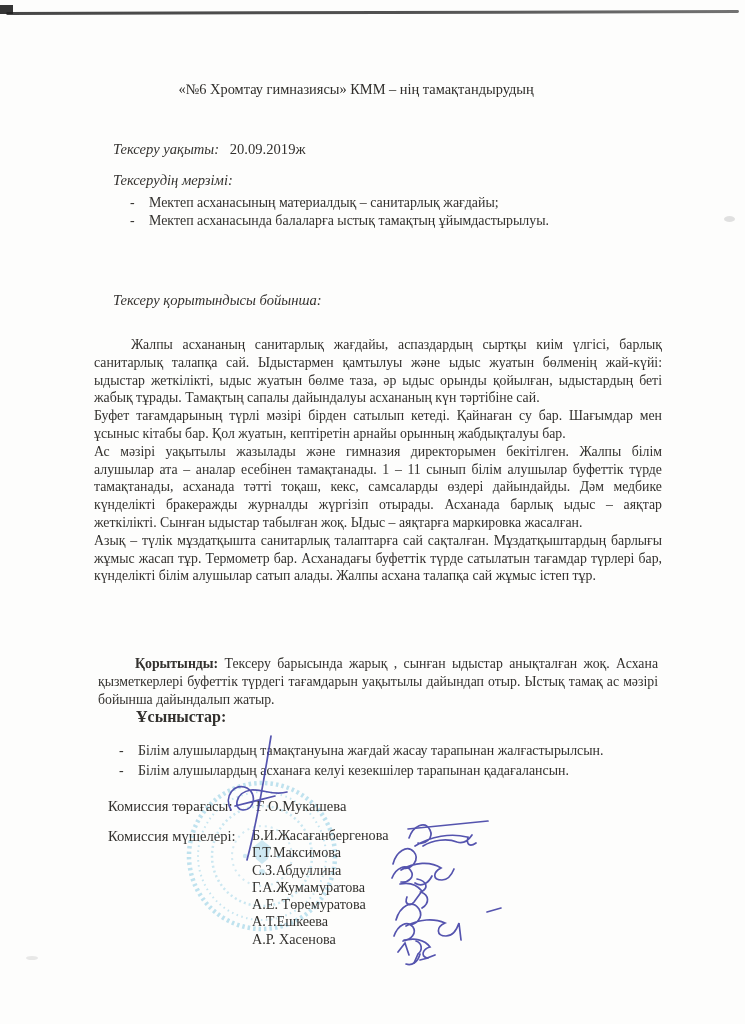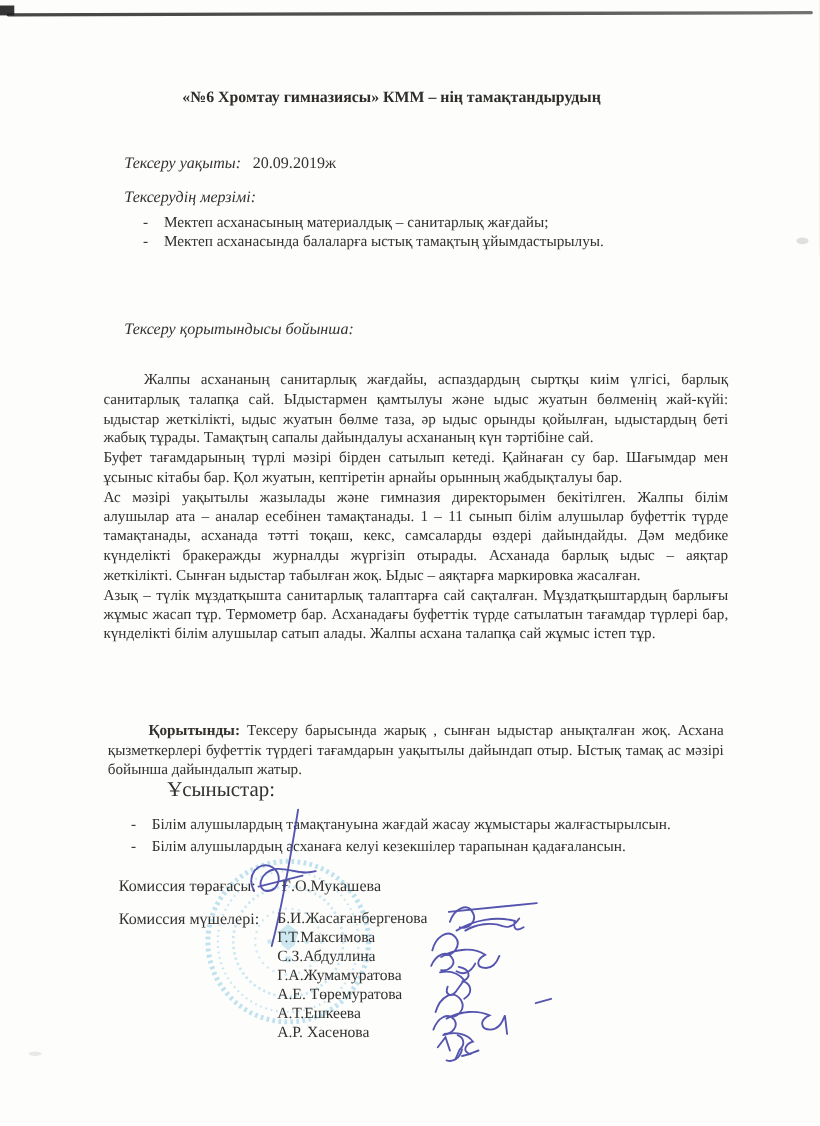--- a/index.html
+++ b/index.html
@@ -15,21 +15,21 @@
     transform:rotate(-0.15deg); border-radius:2px; opacity:.85;
   }
   .scan-corner { position:absolute; top:5px; left:0; width:13px; height:9px; background:#1f1f1f; opacity:.9; }
   .smudge { position:absolute; background:#c9c9c9; border-radius:50%; opacity:.55; }
   .smudge-a { top:216px; left:724px; width:11px; height:6px; }
   .smudge-b { top:956px; left:26px; width:12px; height:4px; opacity:.4; }
 
   
   .title {
     position:absolute; top:80px; left:0; width:712px; text-align:center;
-    font-size:14.4px; line-height:19.5px; color:#2f2d2a;font-weight:bold;
+    font-size:14.4px; line-height:19.5px; color:#2f2d2a;
   }
   .meta-time   { position:absolute; top:141px; left:113px; font-size:14.6px; }
   .meta-goal   { position:absolute; top:172px; left:113px; font-size:14.6px; font-style:italic; }
   .italic      { font-style:italic; }
   .value       { font-style:normal; margin-left:7px; }
 
   .purpose-list { position:absolute; top:194px; left:130px; width:530px; font-size:13.9px; line-height:18px; }
   .bullet-row  { display:flex; }
   .bullet-dash { flex:0 0 19px; }
 
@@ -41,21 +41,21 @@
   }
   .body-text p { margin:0; }
   .p-indent { text-indent:37px; }
 
   .conclusion-block {
     position:absolute; top:651px; left:94px; width:568px;
     font-size:13.8px; line-height:17.8px; text-align:justify;
   }
   .conclusion-block p { margin:4px; }
 
-  .suggestions-heading { position:absolute; top:708px; left:152px; font-size:19px; font-weight:normal; }
+  .suggestions-heading { position:absolute; top:708px; left:136px; font-size:16px; font-weight:bold; }
   .suggestions-list { position:absolute; top:741px; left:119px; width:545px; font-size:13.9px; line-height:20px; }
 
   .sign-chair-label { position:absolute; top:798px; left:108px; font-size:14.6px; }
   .sign-chair-name  { position:absolute; top:798px; left:256px; font-size:14.6px; }
   .sign-members-label { position:absolute; top:828px; left:108px; font-size:14.6px; }
   .members-list { position:absolute; top:827px; left:252px; font-size:14.2px; line-height:17.3px; }
 
   .stamp-svg { position:absolute; top:776px; left:182px; width:160px; height:160px; z-index:1; }
   .sig-svg   { position:absolute; top:726px; left:195px; width:320px; height:270px; z-index:3; }
   .layer-text { position:relative; z-index:2; }
@@ -119,21 +119,21 @@
 
     <div class="conclusion-block">
       <p class="p-indent"><b>Қорытынды:</b>
         <span>Тексеру барысында жарық , сынған ыдыстар анықталған жоқ. Асхана қызметкерлері буфеттік түрдегі тағамдарын уақытылы дайындап отыр. Ыстық тамақ ас мәзірі бойынша дайындалып жатыр.</span></p>
     </div>
 
     <div class="suggestions-heading">Ұсыныстар:</div>
     <div class="suggestions-list">
       <div class="bullet-row">
         <span class="bullet-dash">-</span>
-        <span>Білім  алушылардың тамақтануына жағдай  жасау  жұмыстары жалғастырылсын.</span>
+        <span>Білім  алушылардың тамақтануына жағдай  жасау  тарапынан жалғастырылсын.</span>
       </div>
       <div class="bullet-row">
         <span class="bullet-dash">-</span>
         <span>Білім  алушылардың  асханаға  келуі   кезекшілер тарапынан қадағалансын.</span>
       </div>
     </div>
 
     <div class="sign-chair-label">Комиссия төрағасы:</div>
     <div class="sign-chair-name">Ғ.О.Мукашева</div>
     <div class="sign-members-label">Комиссия  мүшелері:</div>

